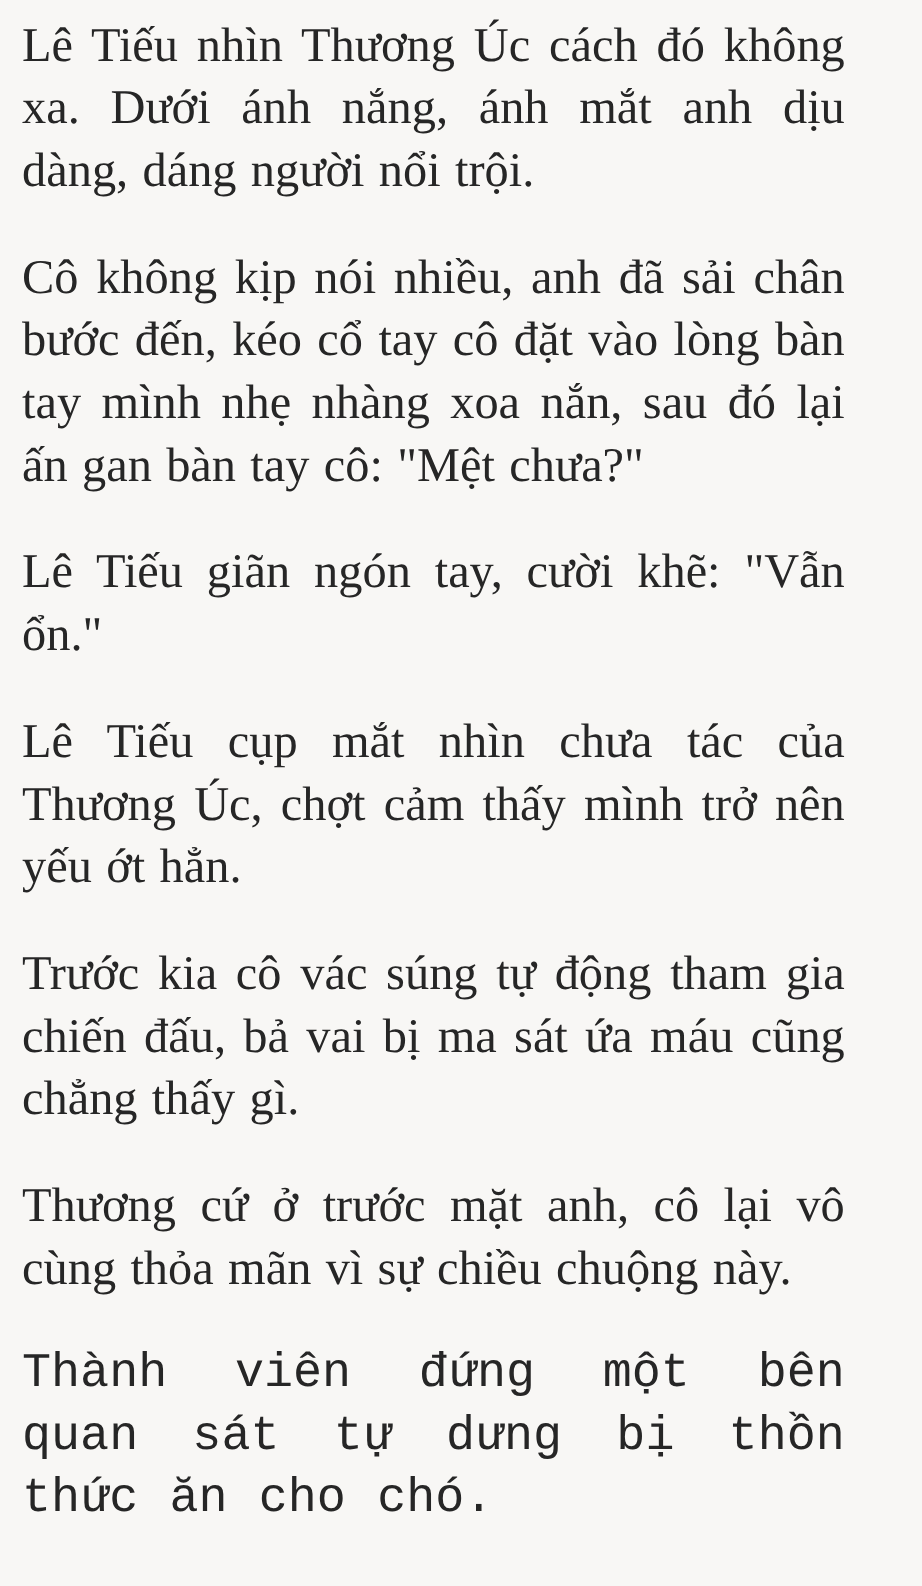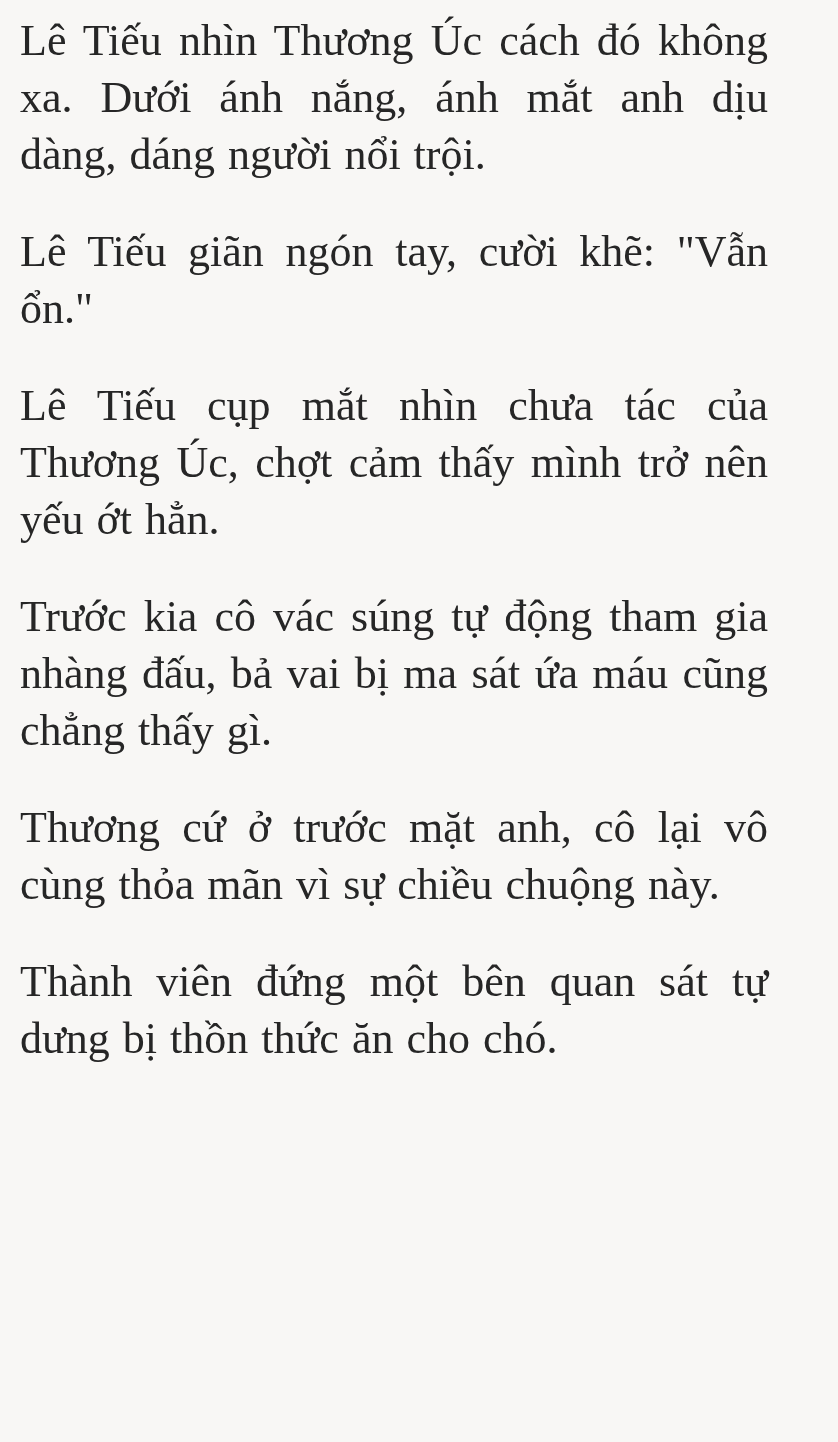--- a/index.html
+++ b/index.html
@@ -22,25 +22,27 @@
     margin: 0 0 40px 0;
     font-size: 44px;
     line-height: 57px;
     text-align: justify;
     text-justify: inter-word;
     letter-spacing: 0px;
     word-spacing: 2px;
   }
   .reader-page p:last-child {
     margin-bottom: 0;
+    font-family: Liberation Mono, monospace;
   }
 </style>
 </head>
 <body style="background: rgb(248, 247, 245);">
 
 <main class="reader-page" style="background: rgb(248, 247, 245); color: rgb(38, 38, 38);">
   <p>Lê Tiếu nhìn Thương Úc cách đó không xa. Dưới ánh nắng, ánh mắt anh dịu dàng, dáng người nổi trội.</p>
+  <p>Cô không kịp nói nhiều, anh đã sải chân bước đến, kéo cổ tay cô đặt vào lòng bàn tay mình nhẹ nhàng xoa nắn, sau đó lại ấn gan bàn tay cô: "Mệt chưa?"</p>
   <p>Lê Tiếu giãn ngón tay, cười khẽ: "Vẫn ổn."</p>
   <p>Lê Tiếu cụp mắt nhìn chưa tác của Thương Úc, chợt cảm thấy mình trở nên yếu ớt hẳn.</p>
-  <p>Trước kia cô vác súng tự động tham gia nhàng đấu, bả vai bị ma sát ứa máu cũng chẳng thấy gì.</p>
+  <p>Trước kia cô vác súng tự động tham gia chiến đấu, bả vai bị ma sát ứa máu cũng chẳng thấy gì.</p>
   <p>Thương cứ ở trước mặt anh, cô lại vô cùng thỏa mãn vì sự chiều chuộng này.</p>
   <p>Thành viên đứng một bên quan sát tự dưng bị thồn thức ăn cho chó.</p>
 </main>
 
 </body></html>

